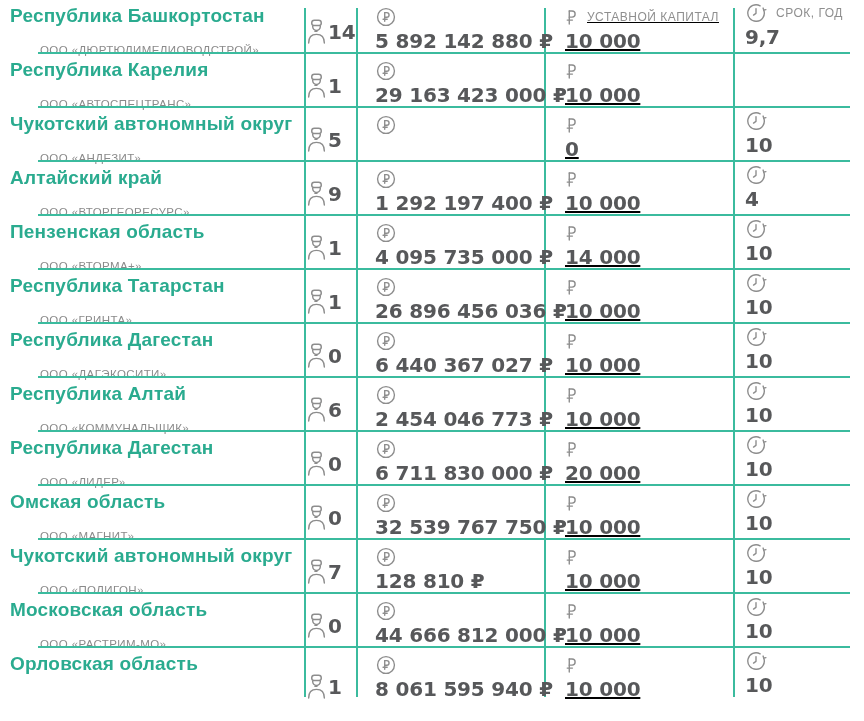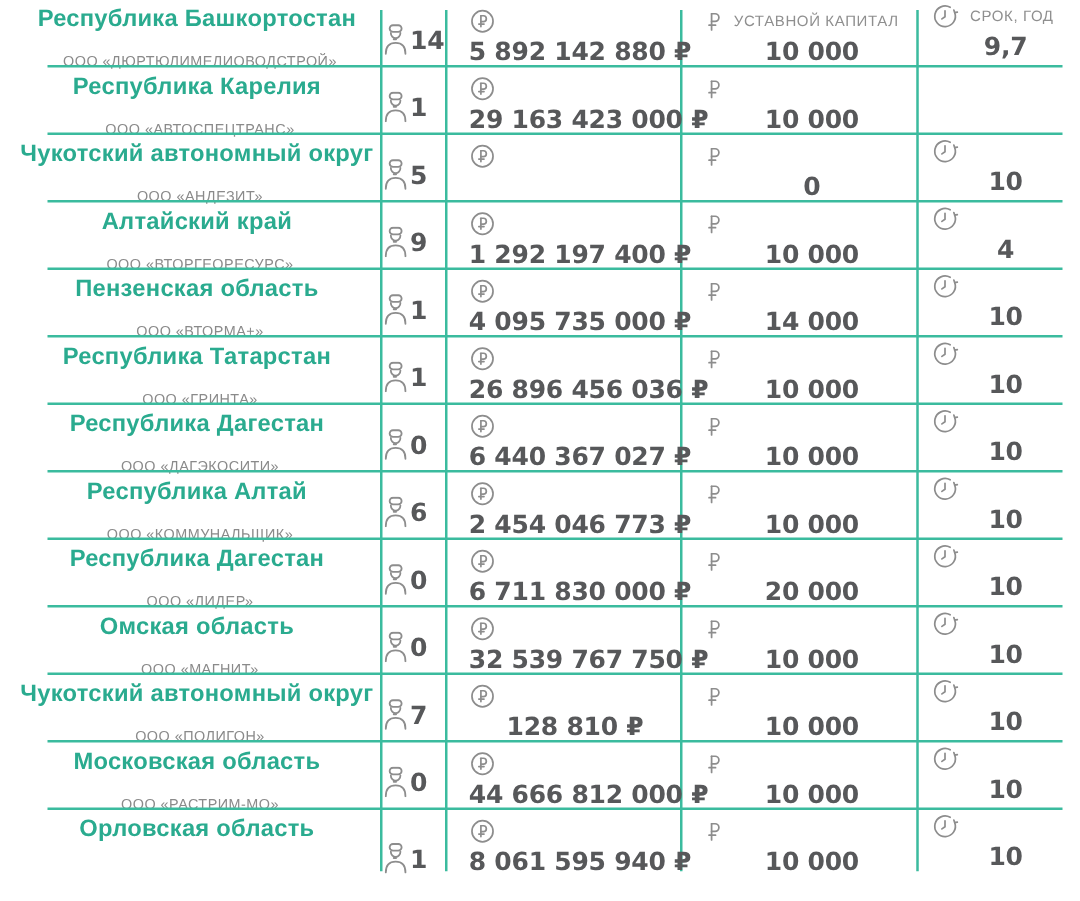--- a/index.html
+++ b/index.html
@@ -1,39 +1,39 @@
 <!DOCTYPE html>
 <html><head>
 <meta charset="utf-8">
 <style>
   html,body{margin:0;padding:0;background:#ffffff;}
   body{width:864px;height:721px;overflow:hidden;
        font-family:"Liberation Sans","DejaVu Sans",sans-serif;}
-  .board{position:relative;width:864px;height:721px;background:#fff;text-align:center;}
+  .board{position:relative;width:864px;height:721px;background:#fff;}
 
   
   .vline{position:absolute;top:8px;height:689px;width:2px;background:#3bbb9e;}
   .v1{left:304px}.v2{left:356px}.v3{left:544px}.v4{left:733px}
 
   
   .row{display:grid;grid-template-columns:305px 52px 188px 189px 1fr;
        height:54px;position:relative;box-sizing:border-box;}
   .row:last-child{height:73px;}
   .row:not(:last-child)::after{content:"";position:absolute;left:38px;right:14px;
        bottom:0;height:2px;background:#3bbb9e;}
 
   .cell{box-sizing:border-box;}
   .c-region{padding:5px 0 0 10px;}
   .region{color:#2aab8f;font-weight:bold;font-size:19px;line-height:1.12;letter-spacing:0.2px;}
   .company{color:#8a8a8a;font-size:11.5px;letter-spacing:0.4px;line-height:1.35;
            padding-left:30px;margin-top:17px;max-width:240px;}
 
   .c-emp{display:flex;flex-direction:row;align-items:center;padding-top:4px;}
   .c-amt{padding:6px 0 0 18px;}
-  .c-cap{padding:6px 0 0 20px;}
+  .c-cap{padding:6px 0 0 20px;text-decoration:underline;}
   .c-term{padding:2px 0 0 11px;}
 
   .iconline{display:flex;align-items:center;height:22px;}
   .collabel{font-size:12px;color:#8f8f8f;letter-spacing:0.5px;margin-left:9px;white-space:nowrap;}
 
   .val{margin-top:3px;font-size:20px;font-weight:bold;color:#57585a;
        font-family:"DejaVu Sans","Liberation Sans",sans-serif;letter-spacing:-0.2px;
        line-height:1;white-space:nowrap;}
   .c-emp .val{margin-top:1px;}
 

